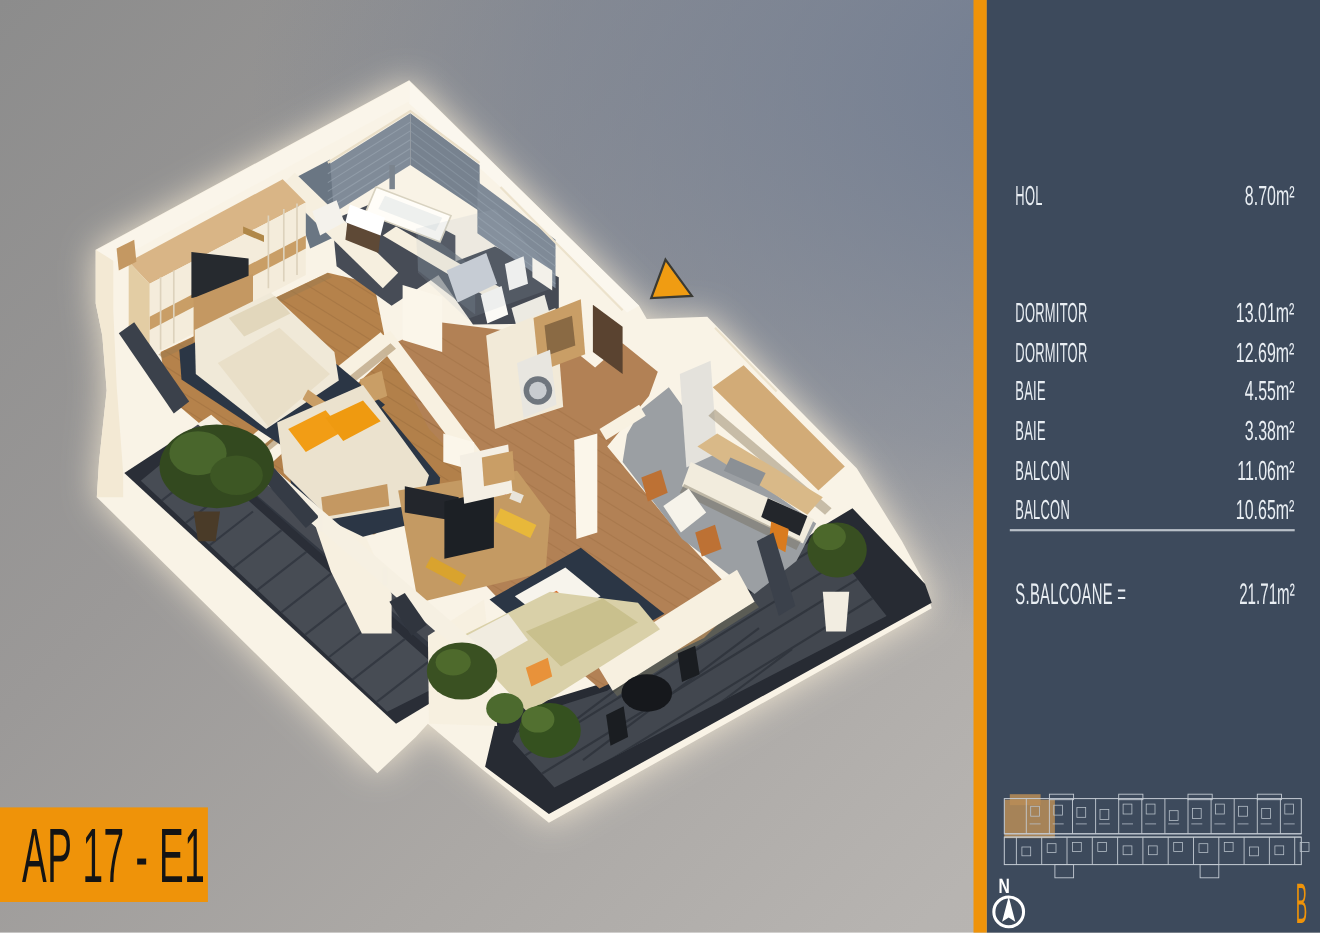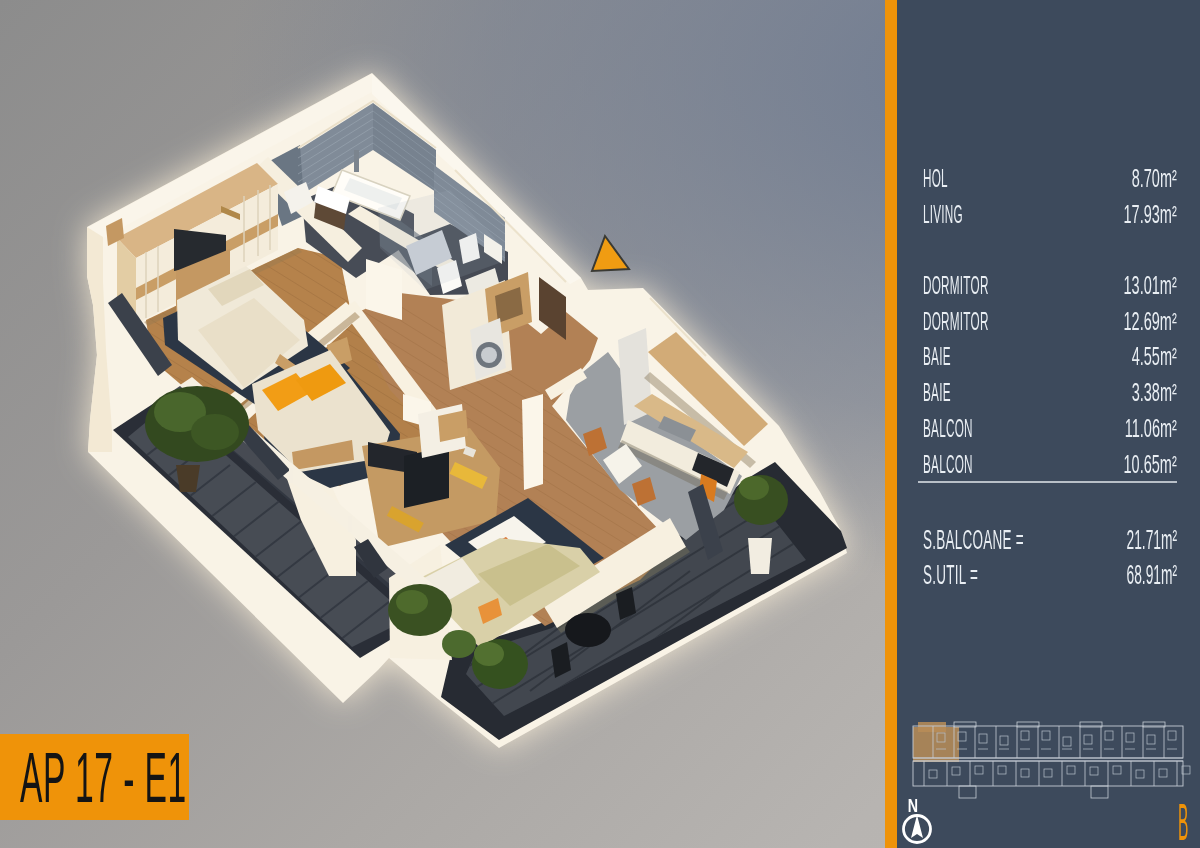--- a/index.html
+++ b/index.html
@@ -452,24 +452,20 @@
   </svg>
 
   <div id="sidebar"></div>
 
   <div id="stripe"></div>
 
   <div class="row" style="top:164px">
       <span class="lab">HOL</span>
       <span class="val">8.70m²</span>
     </div>
-  <div class="row" style="top:200px">
-      <span class="lab">LIVING</span>
-      <span class="val">17.93m²</span>
-    </div>
   <div class="row" style="top:271px">
       <span class="lab">DORMITOR</span>
       <span class="val">13.01m²</span>
     </div>
   <div class="row" style="top:307px">
       <span class="lab">DORMITOR</span>
       <span class="val">12.69m²</span>
     </div>
   <div class="row" style="top:342px">
       <span class="lab">BAIE</span>
@@ -486,24 +482,20 @@
   <div class="row" style="top:450px">
       <span class="lab">BALCON</span>
       <span class="val">10.65m²</span>
     </div>
 
   <div id="hr"></div>
 
   <div class="trow" style="top:525px">
       <span class="tlab">S.BALCOANE =</span>
       <span class="tval">21.71m²</span>
-    </div>
-  <div class="trow" style="top:560px">
-      <span class="tlab">S.UTIL =</span>
-      <span class="tval">68.91m²</span>
     </div>
 
   <svg id="minibld" width="290" height="95" viewBox="0 0 290 95" style="left:908px;top:715px">
       <rect x="5" y="12" width="46" height="35" fill="#b98d57" opacity="0.85"></rect>
     <rect x="10" y="7" width="28" height="10" fill="#b98d57" opacity="0.85"></rect>
     <rect x="5" y="11" width="270" height="32" fill="none" stroke="#c6cdd5" stroke-width="0.9"></rect>
     <rect x="5" y="46" width="270" height="25" fill="none" stroke="#c6cdd5" stroke-width="0.9"></rect>
     <line x1="5" y1="43" x2="275" y2="43" stroke="#c6cdd5" stroke-width="0.8"></line>
     <line x1="5" y1="46" x2="275" y2="46" stroke="#c6cdd5" stroke-width="0.8"></line>
     <line x1="25" y1="11" x2="25" y2="43" stroke="#c6cdd5" stroke-width="0.8"></line>

